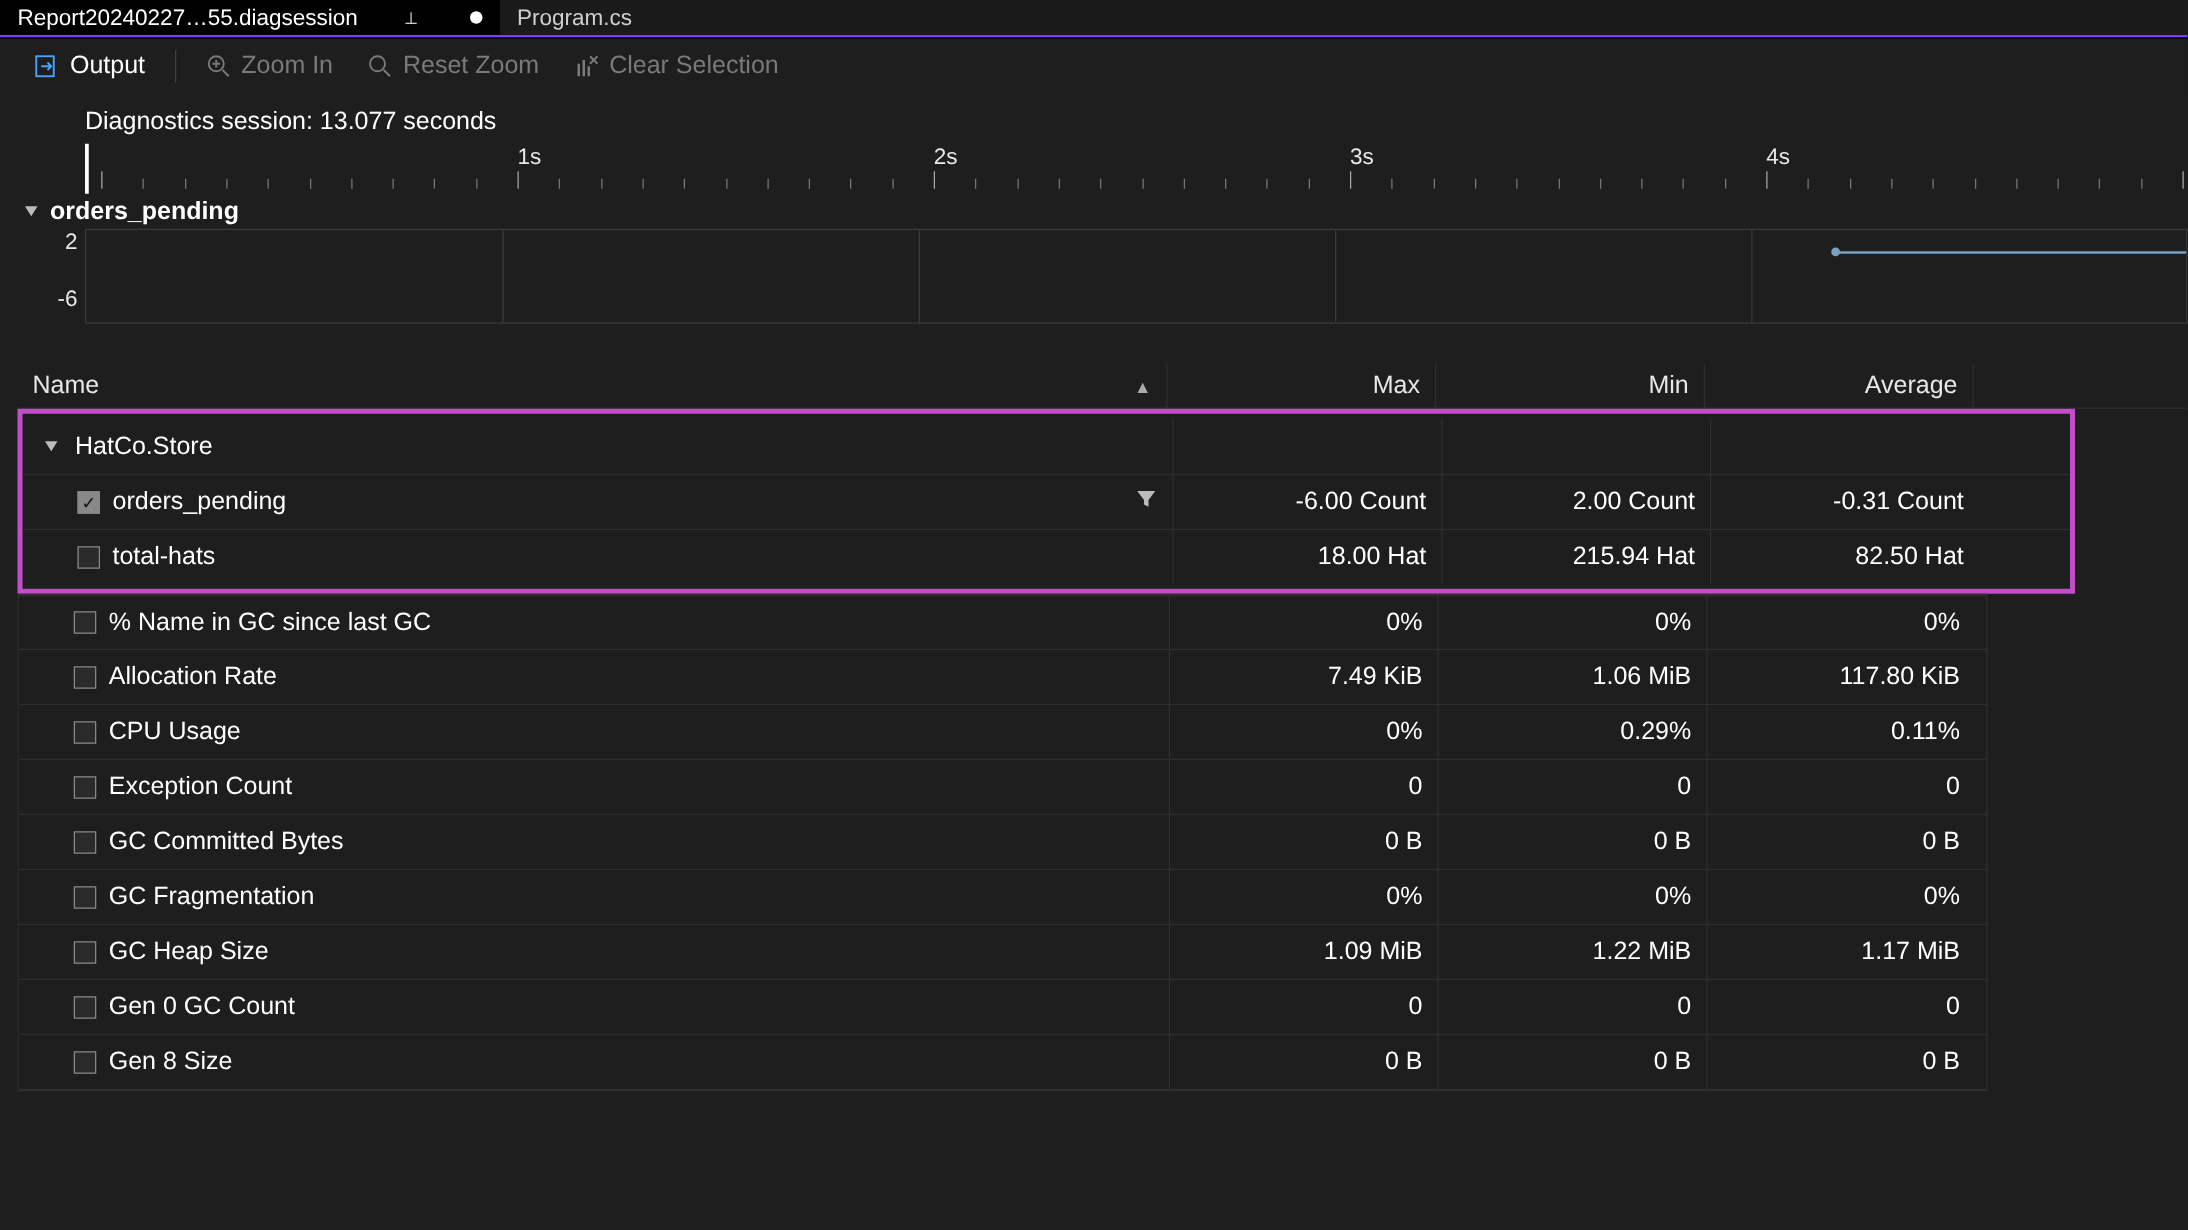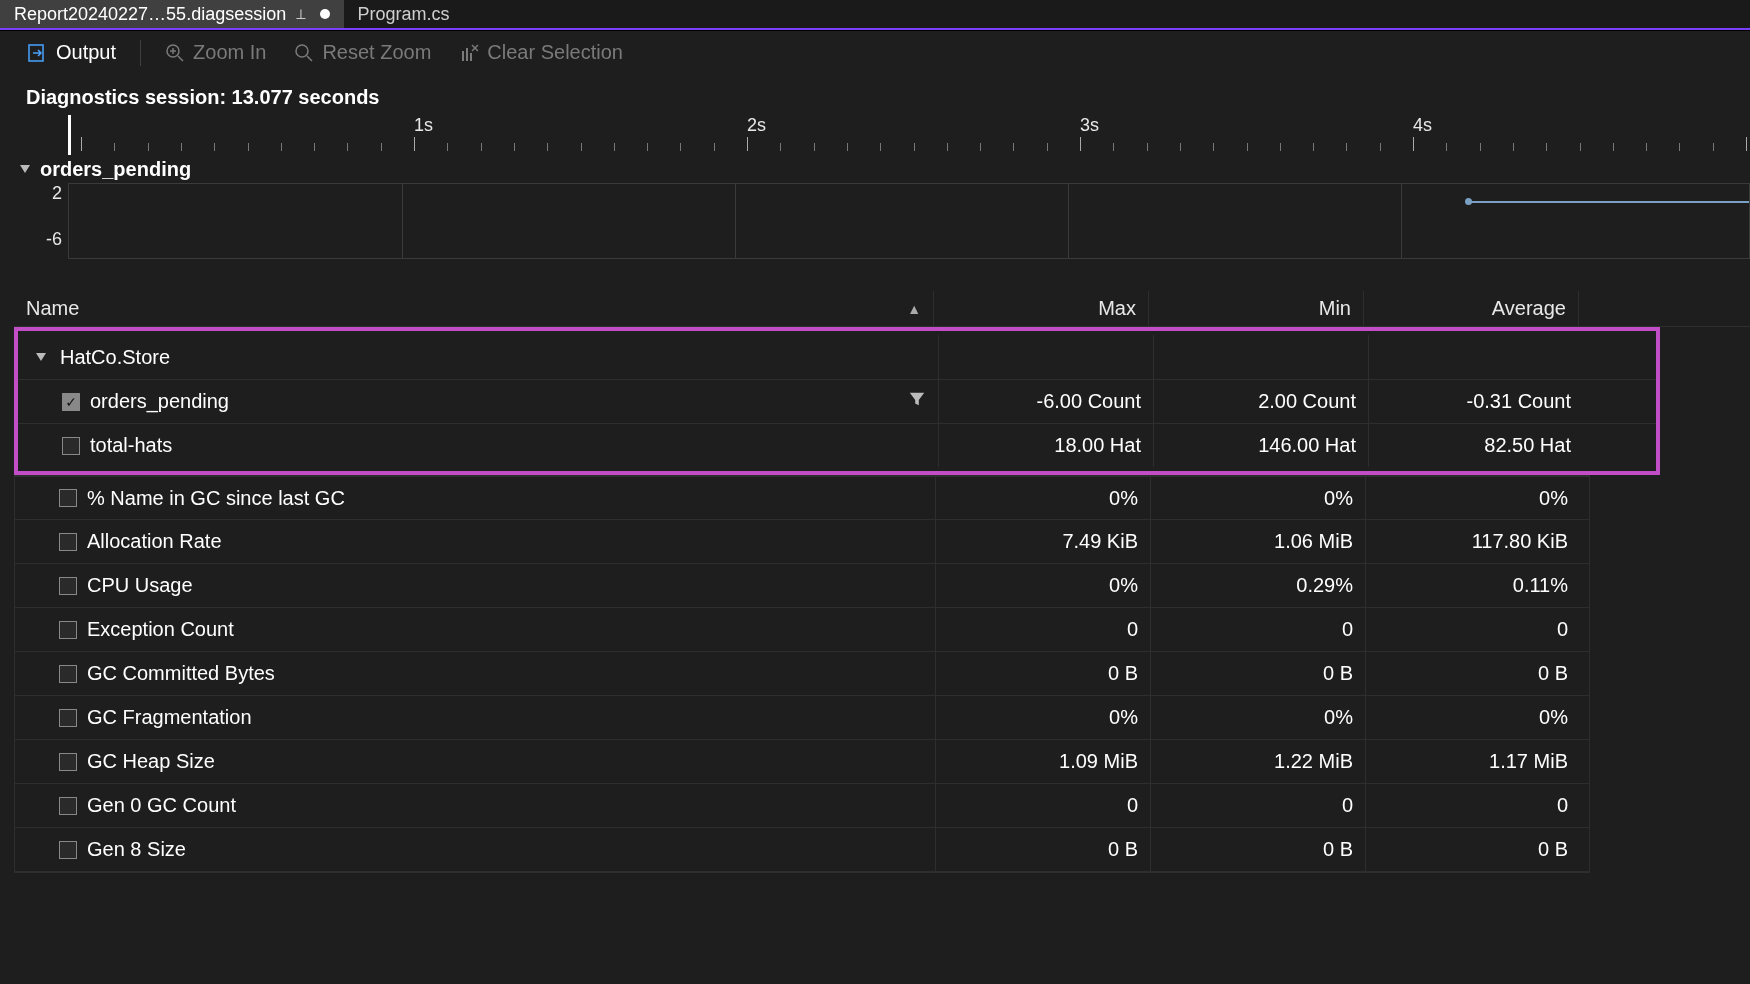--- a/index.html
+++ b/index.html
@@ -23,22 +23,23 @@
   .tab {
     display: flex;
     align-items: center;
     padding: 2px 14px 2px 14px;
     height: 100%;
     color: #cfcfcf;
     font-size: 18px;
     cursor: pointer;
   }
   .tab.active {
-    background: #404040;
+    background: #000000;
     color: #ffffff;
+    gap: 28px;
   }
   .tab .dot {
     width: 10px; height: 10px; border-radius: 50%; background: #fff; margin-left: 14px;
   }
   .tab .pin {
     margin-left: 10px; font-size: 14px; color: #ccc;
   }
   
   .toolbar {
     display: flex;
@@ -61,24 +62,25 @@
   }
   .tool-btn.disabled { color: #7a7a7a; cursor: default; }
   .tool-sep {
     width: 1px; height: 26px; background: #404040; margin: 0 6px;
   }
   .icon {
     width: 20px; height: 20px; display:inline-block;
   }
   
   .session-label {
-    font-weight: bold;
+    font-weight: normal;
     font-size: 20px;
     padding: 12px 20px 6px 26px;
     color: #fff;
+    margin-left: 42px;
   }
   
   .ruler-wrap {
     position: relative;
     height: 40px;
     margin-left: 20px;
   }
   .ruler {
     position: absolute;
     left: 61px; right: 0; top: 0; height: 40px;
@@ -352,21 +354,21 @@
         <div class="num-cell">-6.00 Count</div>
         <div class="num-cell">2.00 Count</div>
         <div class="num-cell">-0.31 Count</div>
       </div>
       <div class="data-row d2">
         <div class="name-cell">
           <span class="checkbox"></span>
           <span>total-hats</span>
         </div>
         <div class="num-cell">18.00 Hat</div>
-        <div class="num-cell">146.00 Hat</div>
+        <div class="num-cell">215.94 Hat</div>
         <div class="num-cell">82.50 Hat</div>
       </div>
     </div>
 
     <div class="section-two">
 
       <div class="data-row thin-border-top">
         <div class="name-cell">
             <span class="checkbox"></span>
             <span>% Name in GC since last GC</span>

